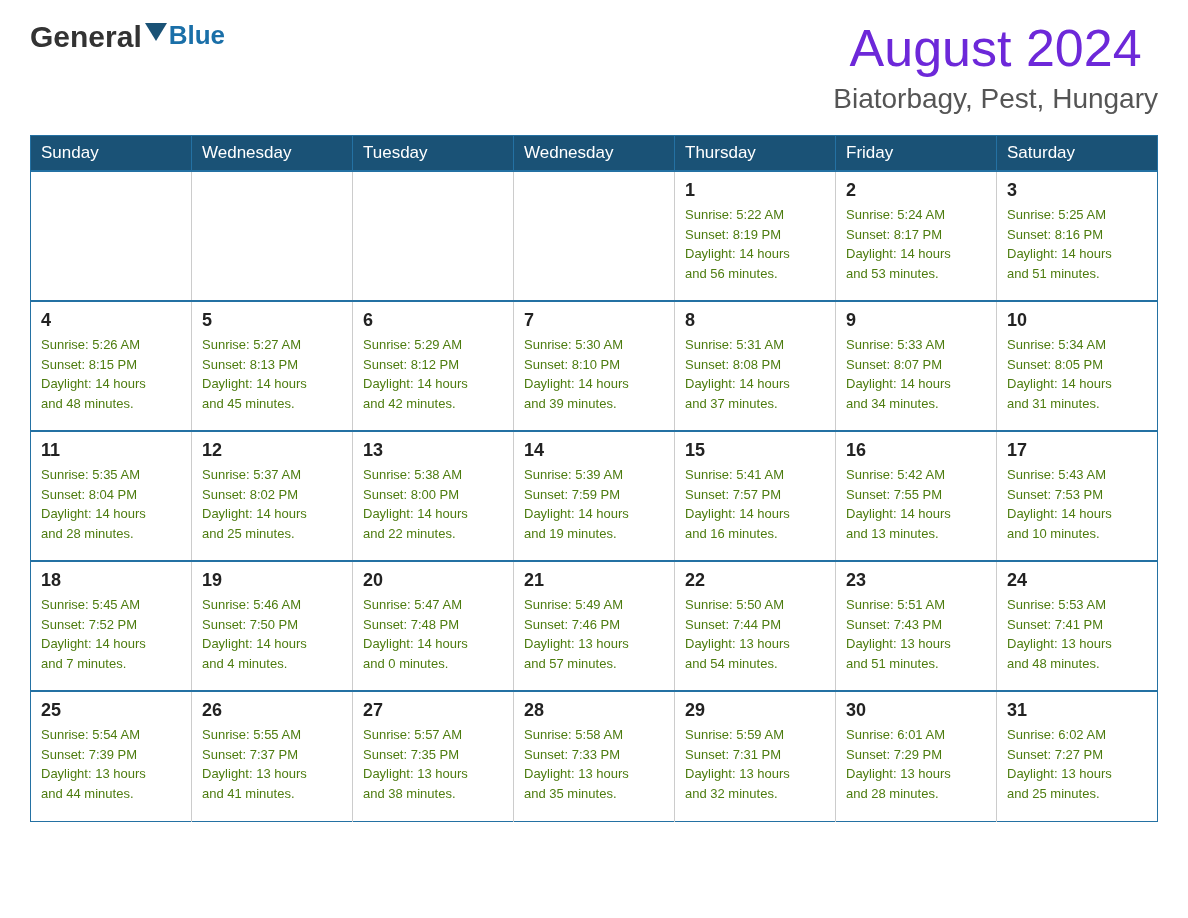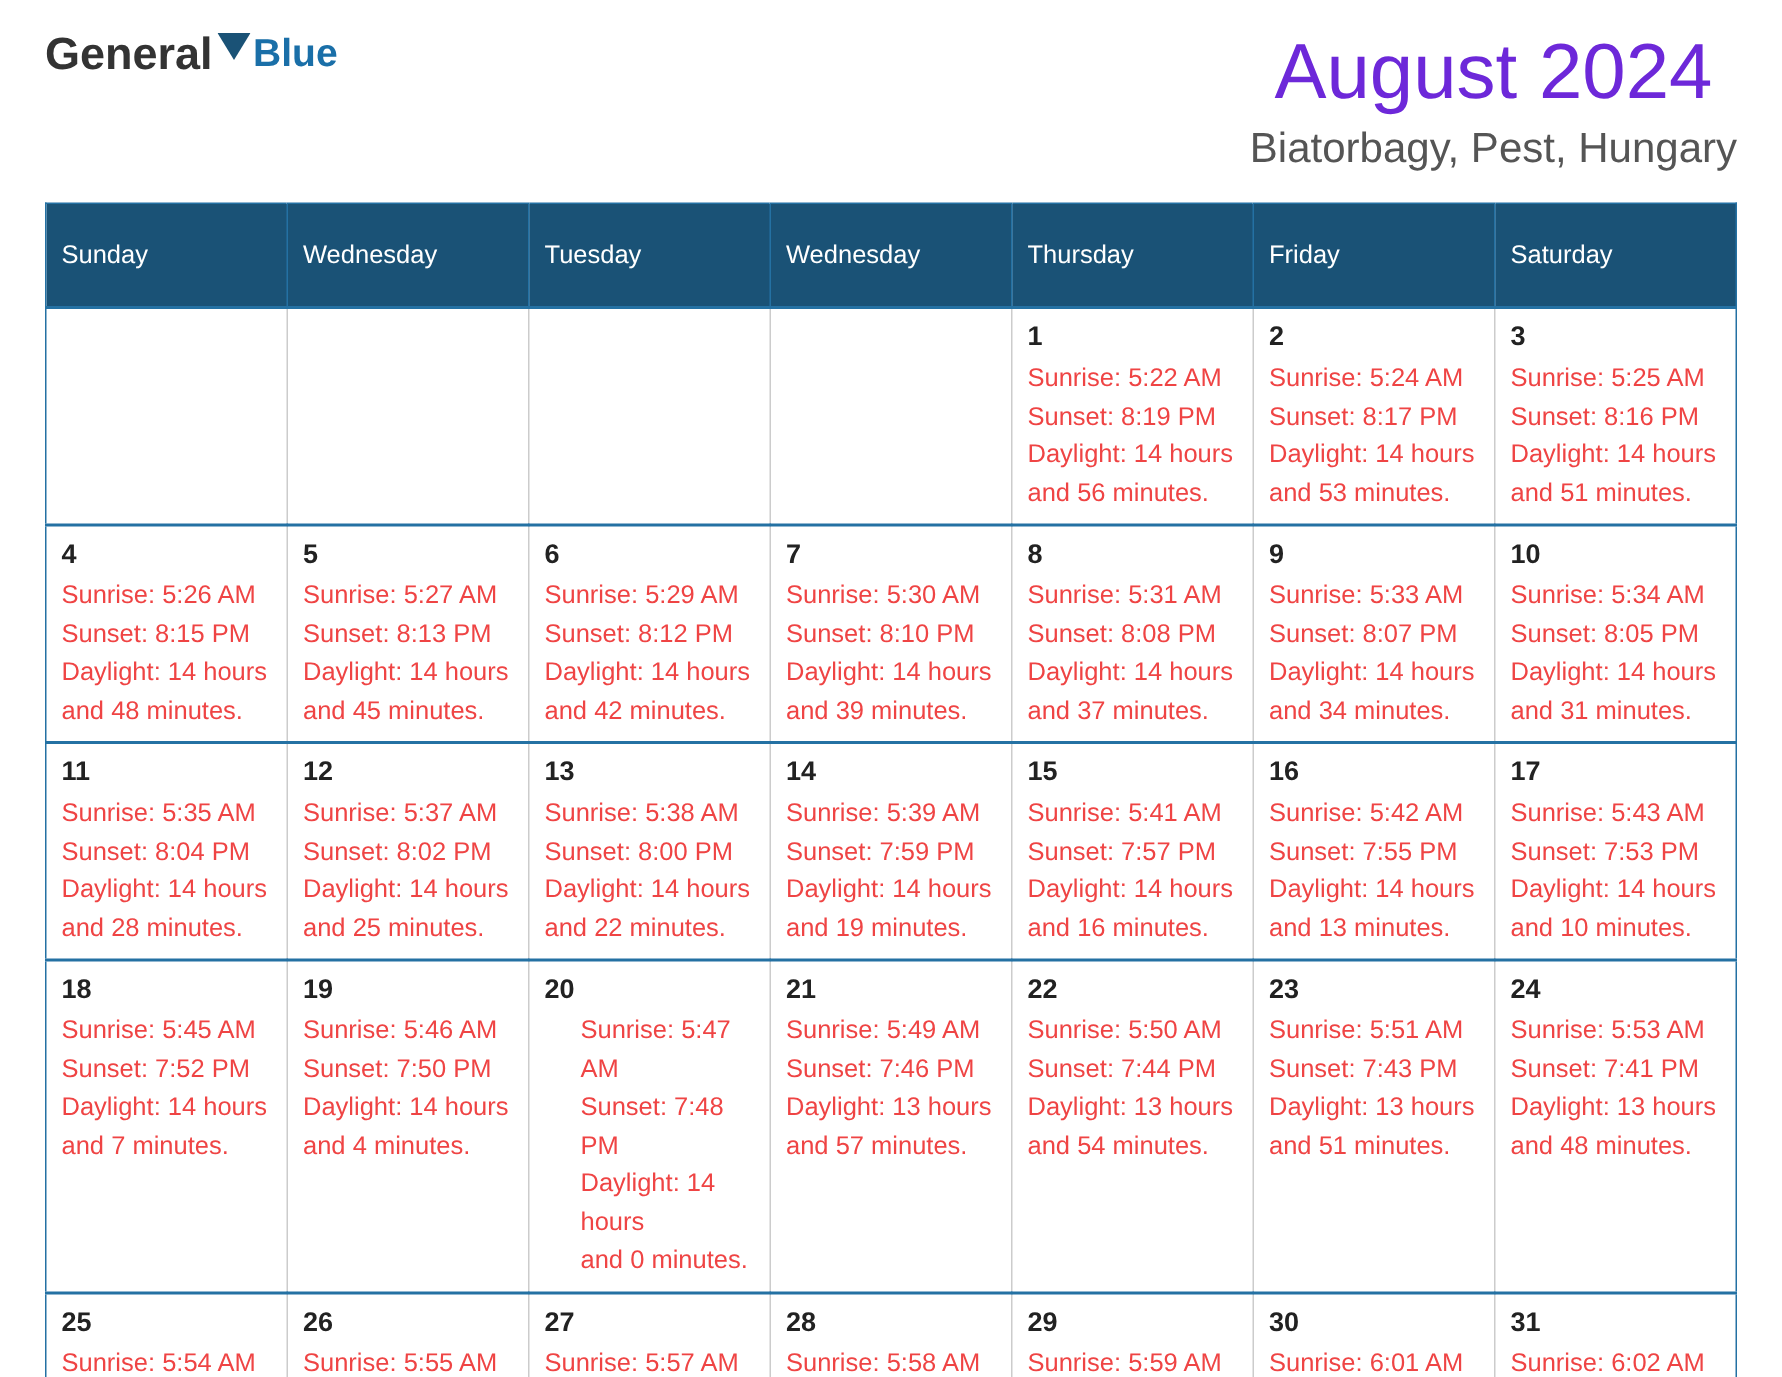--- a/index.html
+++ b/index.html
@@ -41,21 +41,21 @@
     .calendar-table {
       width: 100%;
       border-collapse: collapse;
       border: 1.5px solid #2471a3;
     }
 
     .calendar-table thead tr th {
       background-color: #1a5276;
       color: #fff;
       text-align: left;
-      padding: 24px 10px;
+      padding: 7px 10px;
       font-size: 17px;
       font-weight: normal;
       border-right: 1px solid #2471a3;
     }
     .calendar-table thead tr th:last-child {
       border-right: none;
     }
 
     .calendar-table tbody tr {
       border-top: 2px solid #2471a3;
@@ -72,22 +72,22 @@
       border-right: none;
     }
 
     .day-number {
       font-size: 18px;
       font-weight: bold;
       color: #222;
       margin-bottom: 4px;
     }
     .day-info {
-      font-size: 17px;
-      color: #ef4444;
+      font-size: 13px;
+      color: #4d7c0f;
       line-height: 1.5;
     }
 
     
     .logo-wrapper {
       display: flex;
       flex-direction: row;
     }
     .logo-top-row {
       display: flex;
@@ -283,21 +283,21 @@
         </td>
         <td>
           <div class="day-number">19</div>
           <div class="day-info" style="white-space: pre-line;">Sunrise: 5:46 AM
 Sunset: 7:50 PM
 Daylight: 14 hours
 and 4 minutes.</div>
         </td>
         <td>
           <div class="day-number">20</div>
-          <div class="day-info" style="white-space: pre-line; margin-left: 24px;">Sunrise: 5:47 AM
+          <div class="day-info" style="white-space: pre-line;">Sunrise: 5:47 AM
 Sunset: 7:48 PM
 Daylight: 14 hours
 and 0 minutes.</div>
         </td>
         <td>
           <div class="day-number">21</div>
           <div class="day-info" style="white-space: pre-line;">Sunrise: 5:49 AM
 Sunset: 7:46 PM
 Daylight: 13 hours
 and 57 minutes.</div>

